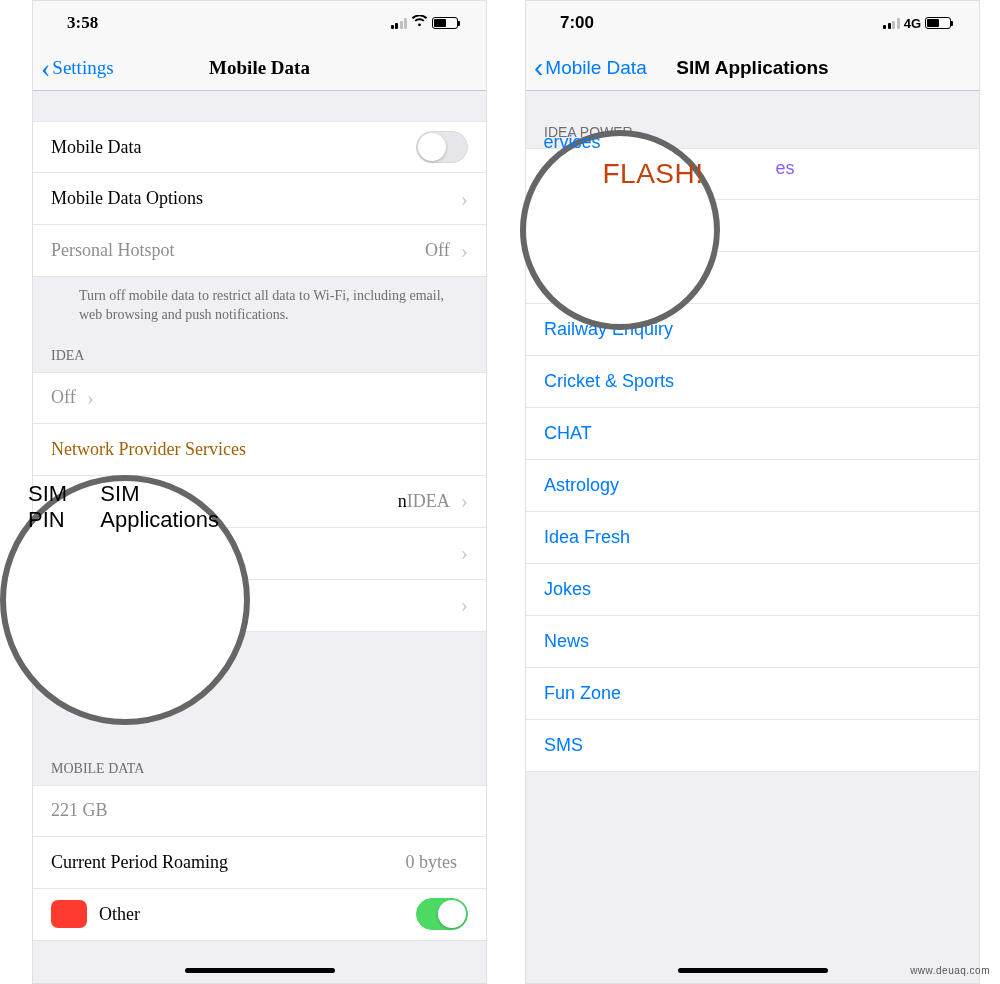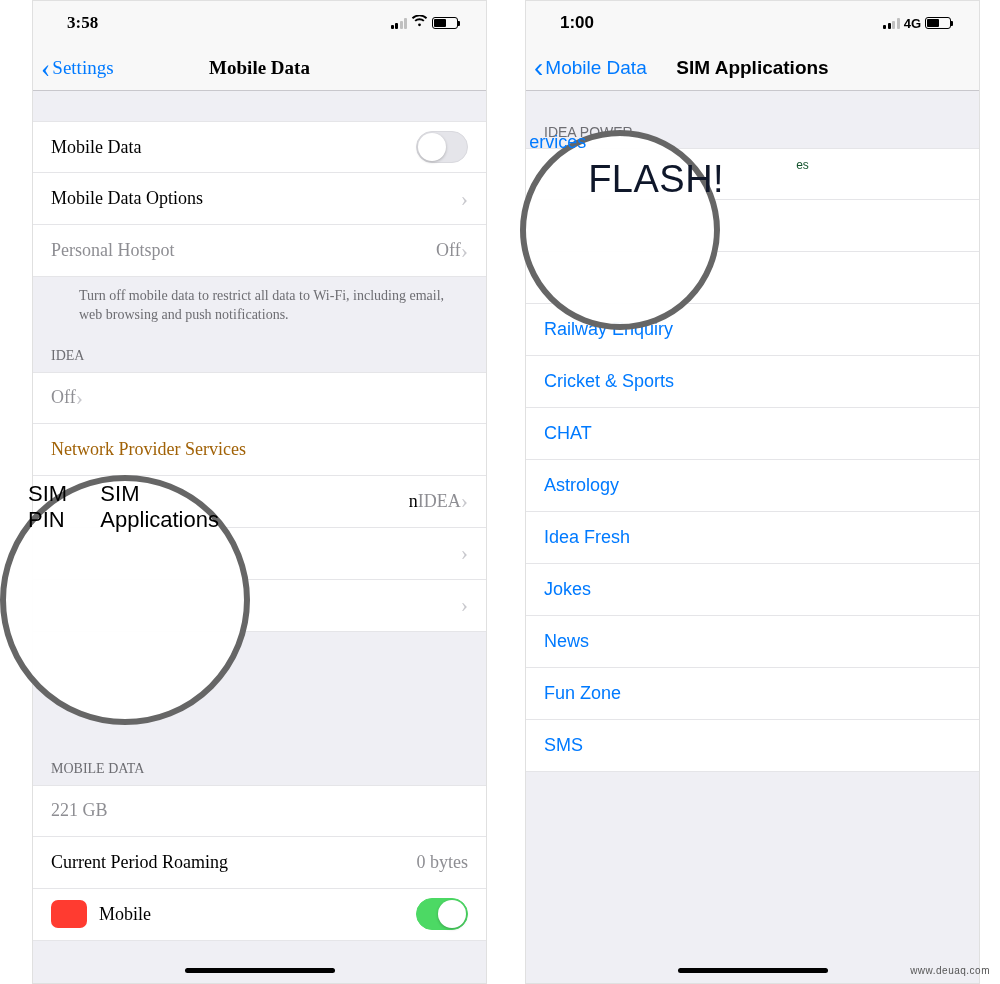--- a/index.html
+++ b/index.html
@@ -76,21 +76,21 @@
     display: flex;
     align-items: center;
     padding: 0 18px;
     font-size: 18px;
     color: #000;
     border-bottom: 1px solid #e5e5e8;
     position: relative;
   }
   .cell.first { border-top: 1px solid #e5e5e8; }
   .cell .label { flex: 1; }
-  .cell .value { color: #8e8e93; font-size: 18px; margin-right: 0; }
+  .cell .value { color: #8e8e93; font-size: 18px; margin-right: 11px; }
   .cell .disclosure { color: #c7c7cc; font-size: 22px; line-height: 1; }
   .cell.disabled .label { color: #8e8e93; }
   .cell.link .label { color: #a16207; }
 
   .footnote {
     font-size: 14px;
     color: #6d6d72;
     padding: 10px 18px 14px;
     line-height: 1.35;
     margin-left: 28px;
@@ -136,22 +136,22 @@
   .circle-left {
     left: 0px; top: 475px; width: 250px; height: 250px;
   }
   .circle-left .l1 { font-size: 22px; font-weight: 400; color: #000; margin-bottom: 12px; }
   .circle-left .l2 { font-size: 22px; font-weight: 400; color: #000; }
   .circle-right {
     left: 520px; top: 130px; width: 200px; height: 200px;
     align-items: flex-start;
   }
   .circle-right .l1 { font-size: 18px; color: #007aff; margin-left: 76px; margin-top: -4px; }
-  .circle-right .l2 { font-size: 38px; color: #0f172a; letter-spacing: 0.5px; margin-top: 22px; margin-left: 2px; }
-  .circle-right .l3 { font-size: 12px; color: #14532d; margin-left: 72px; margin-top: 22px; }
+  .circle-right .l2 { font-size: 28px; color: #c2410c; letter-spacing: 0.5px; margin-top: 22px; margin-left: 2px; }
+  .circle-right .l3 { font-size: 18px; color: #8b5cf6; margin-left: 72px; margin-top: 22px; }
 
   .watermark {
     position: absolute; right: 10px; bottom: 8px;
     font-size: 10px; color: #555; letter-spacing: 0.5px;
   }
 
   
   .sig { display: inline-flex; align-items: flex-end; gap: 1.5px; height: 11px; }
   .sig span { width: 3px; background: #000; border-radius: 1px; }
   .sig .b1 { height: 4px; } .sig .b2 { height: 6px; } .sig .b3 { height: 8px; } .sig .b4 { height: 11px; }
@@ -252,30 +252,30 @@
   <div class="section-header">MOBILE DATA</div>
   <div class="cell first">
     <span class="value">221 GB</span>
   </div>
   <div class="cell">
     <span class="label">Current Period Roaming</span>
     <span class="value">0 bytes</span>
   </div>
   <div class="cell">
     <span class="redpill"></span>
-    <span class="label">Mobile</span>
+    <span class="label">Other</span>
     <span class="switch on"></span>
   </div>
 
   <div class="homebar"></div>
 </div>
 
 <div class="phone phone-right">
   <div class="statusbar">
-    <span class="time">1:00</span>
+    <span class="time">7:00</span>
     <span class="right">
       <span class="sig">
           <span class="b1"></span>
           <span class="b2"></span>
           <span class="b3 dim"></span>
           <span class="b4 dim"></span>
         </span>
       <span style="font-size:13px;font-weight:700">4G</span>
       <span class="batt">
           <span class="fill" style="width:12px"></span>

